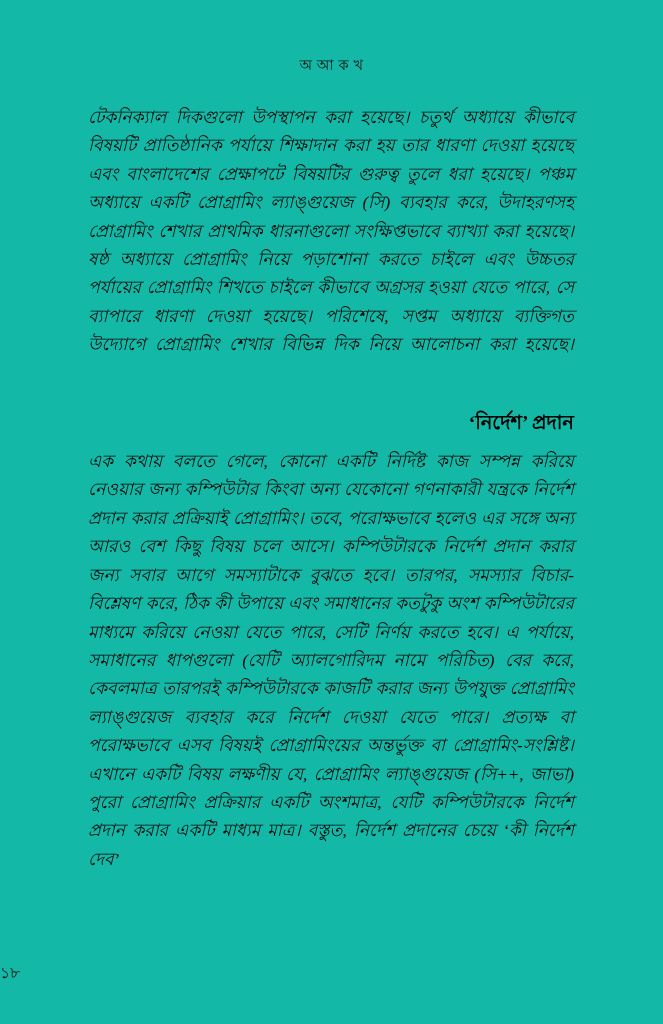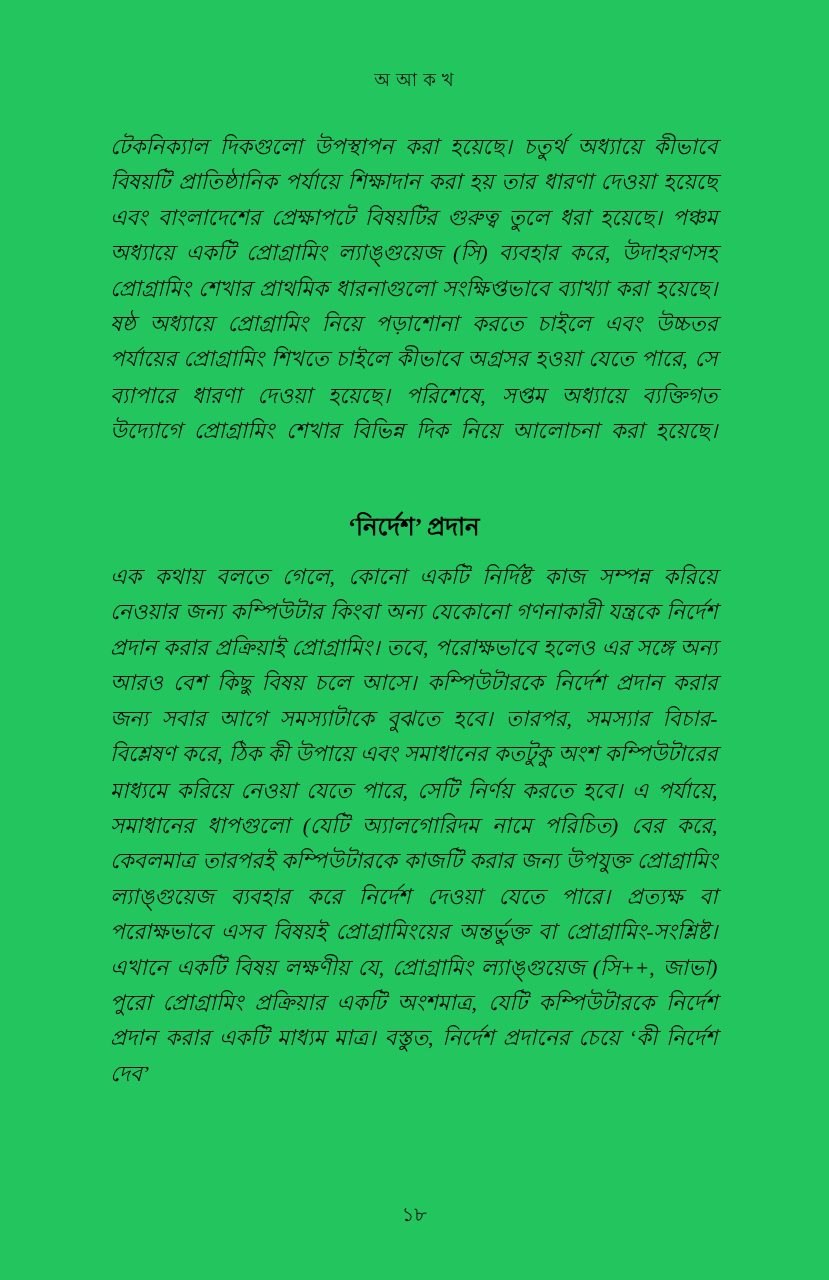--- a/index.html
+++ b/index.html
@@ -12,21 +12,21 @@
   body {
     font-family: "Liberation Serif", "DejaVu Serif", serif;
     color: #000000;
   }
 
   .page {
     position: relative;
     width: 663px;
     height: 1024px;
     margin: 0 auto;
-    background: #22c55e;
+    background: #14b8a6;
     overflow: hidden;
     box-sizing: border-box;
   }
 
   
   .running-header {
     position: absolute;
     top: 58px;
     left: 0;
     width: 663px;
@@ -67,35 +67,35 @@
     content: "";
     display: inline-block;
     width: 100%;
   }
 
   .section-heading {
     font-size: 19.5px;
     line-height: 26px;
     font-weight: bold;
     margin: 22px 0 6px 0;
-    text-align: center;
+    text-align: right;
     color: #000000;
   }
 
   .para-after-heading {
     margin-top: 12px;
   }
 
   
   .page-number {
     position: absolute;
     bottom: 44px;
     left: 0;
     width: 663px;
-    text-align: center;
+    text-align: left;
     font-size: 15.5px;
     line-height: 1;
     color: #111111;
   }
 </style>
 </head>
 <body>
 
 <div class="page">
 

